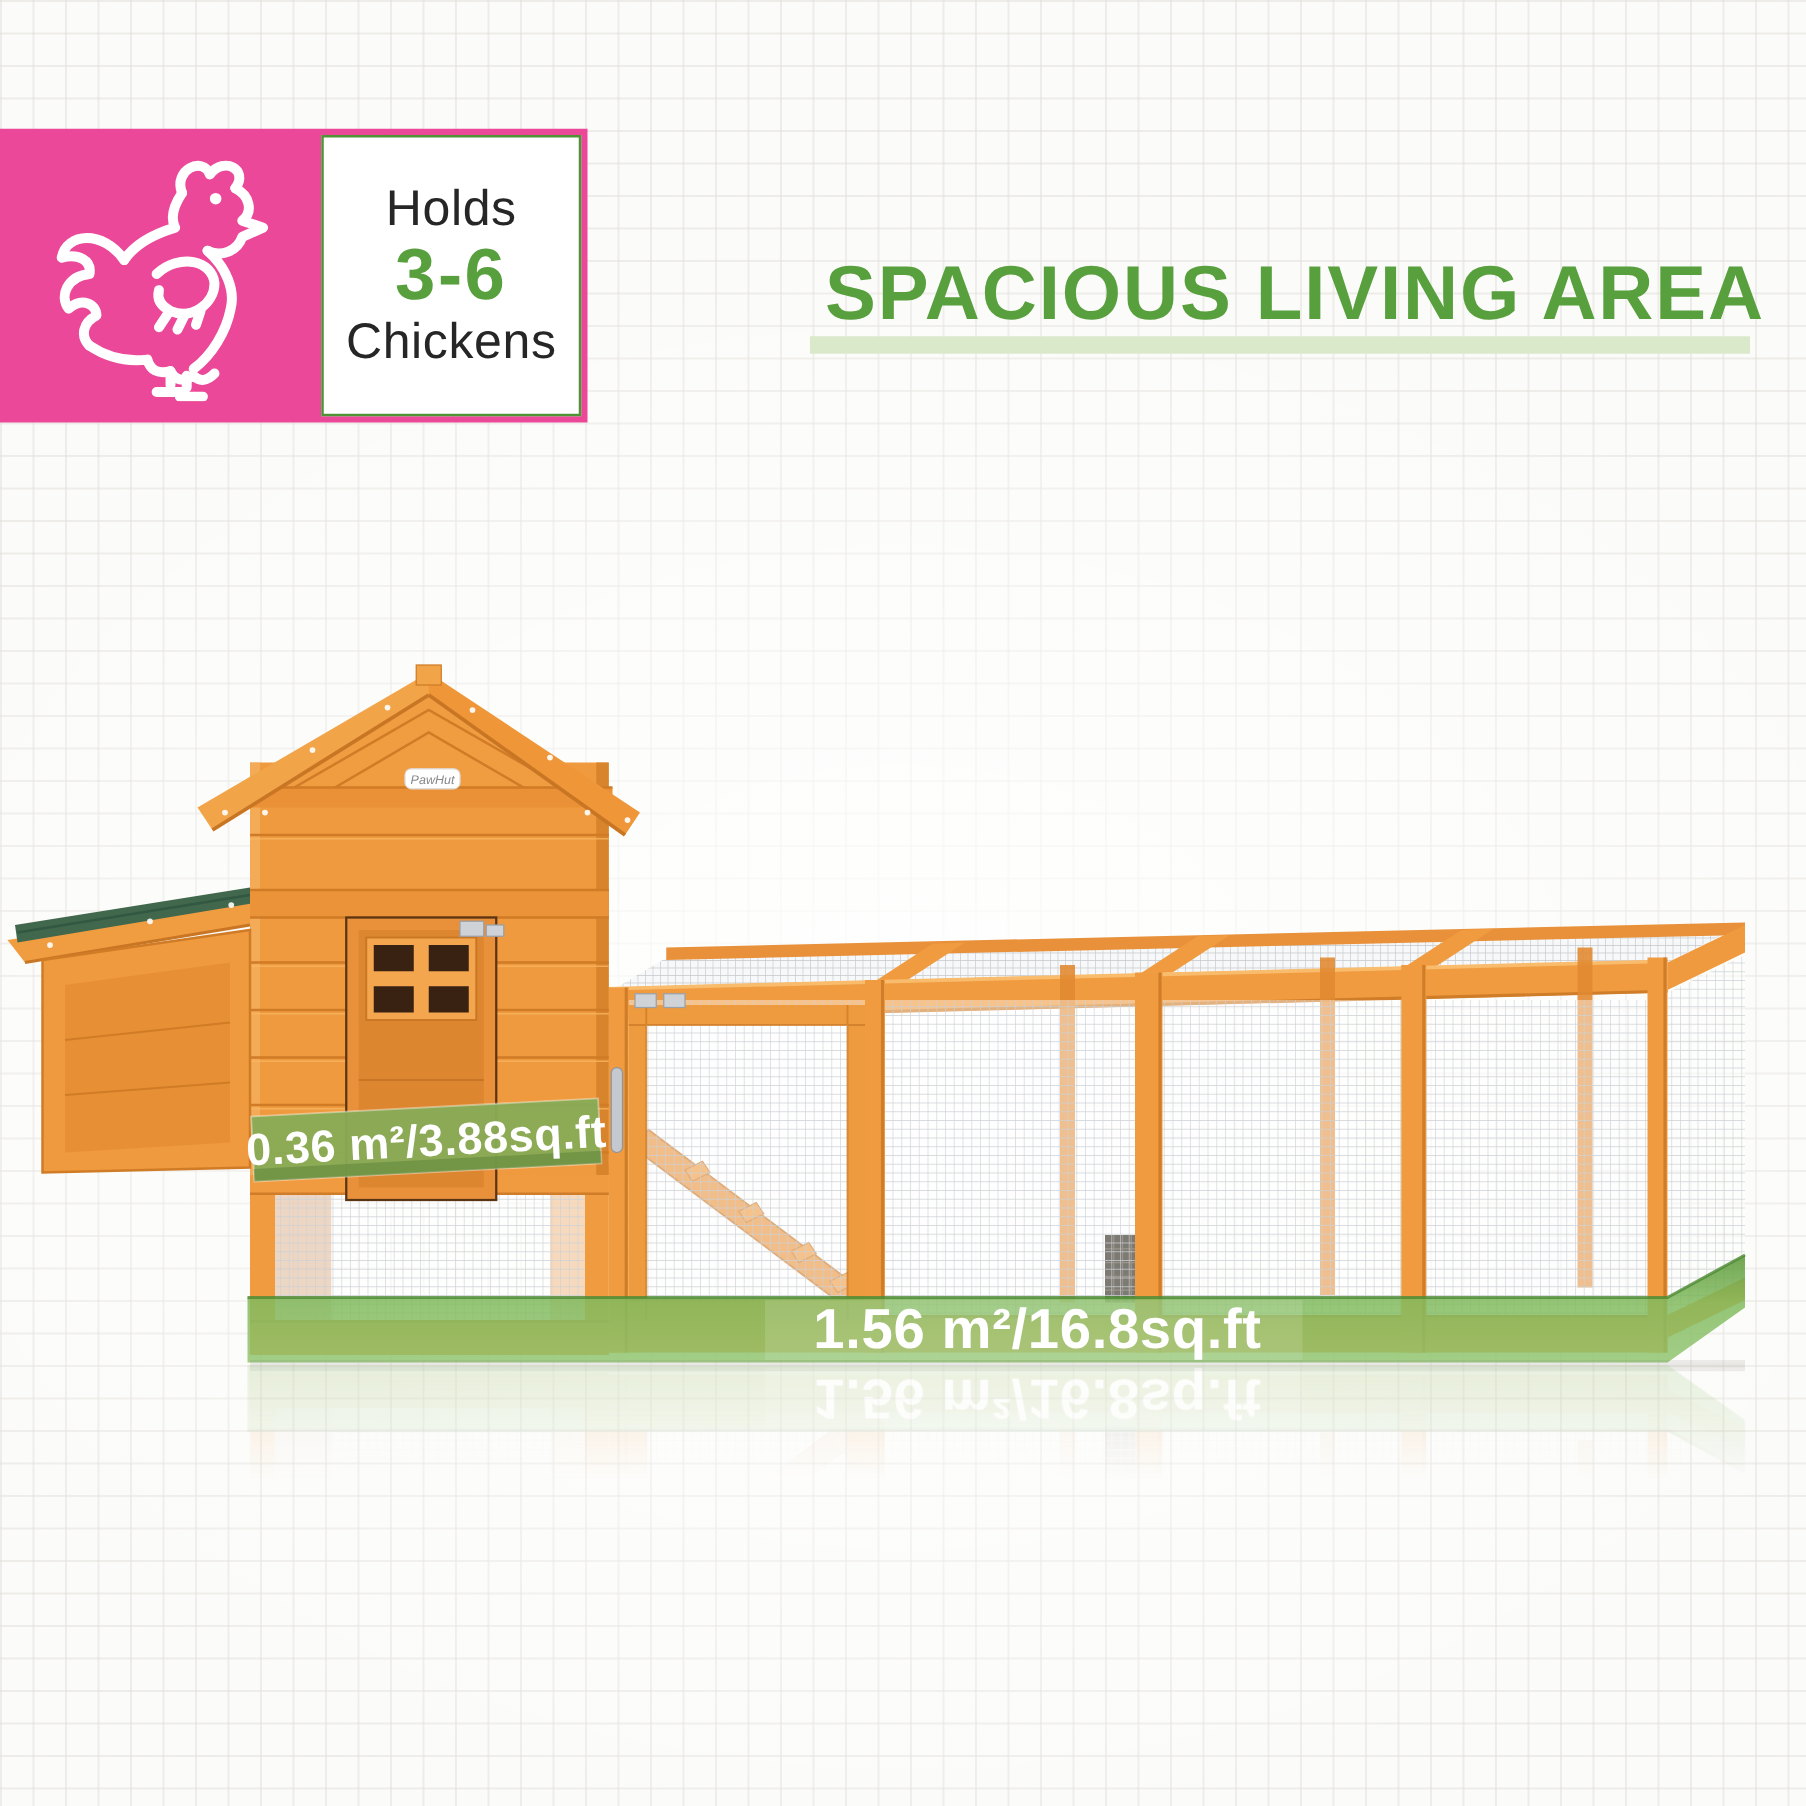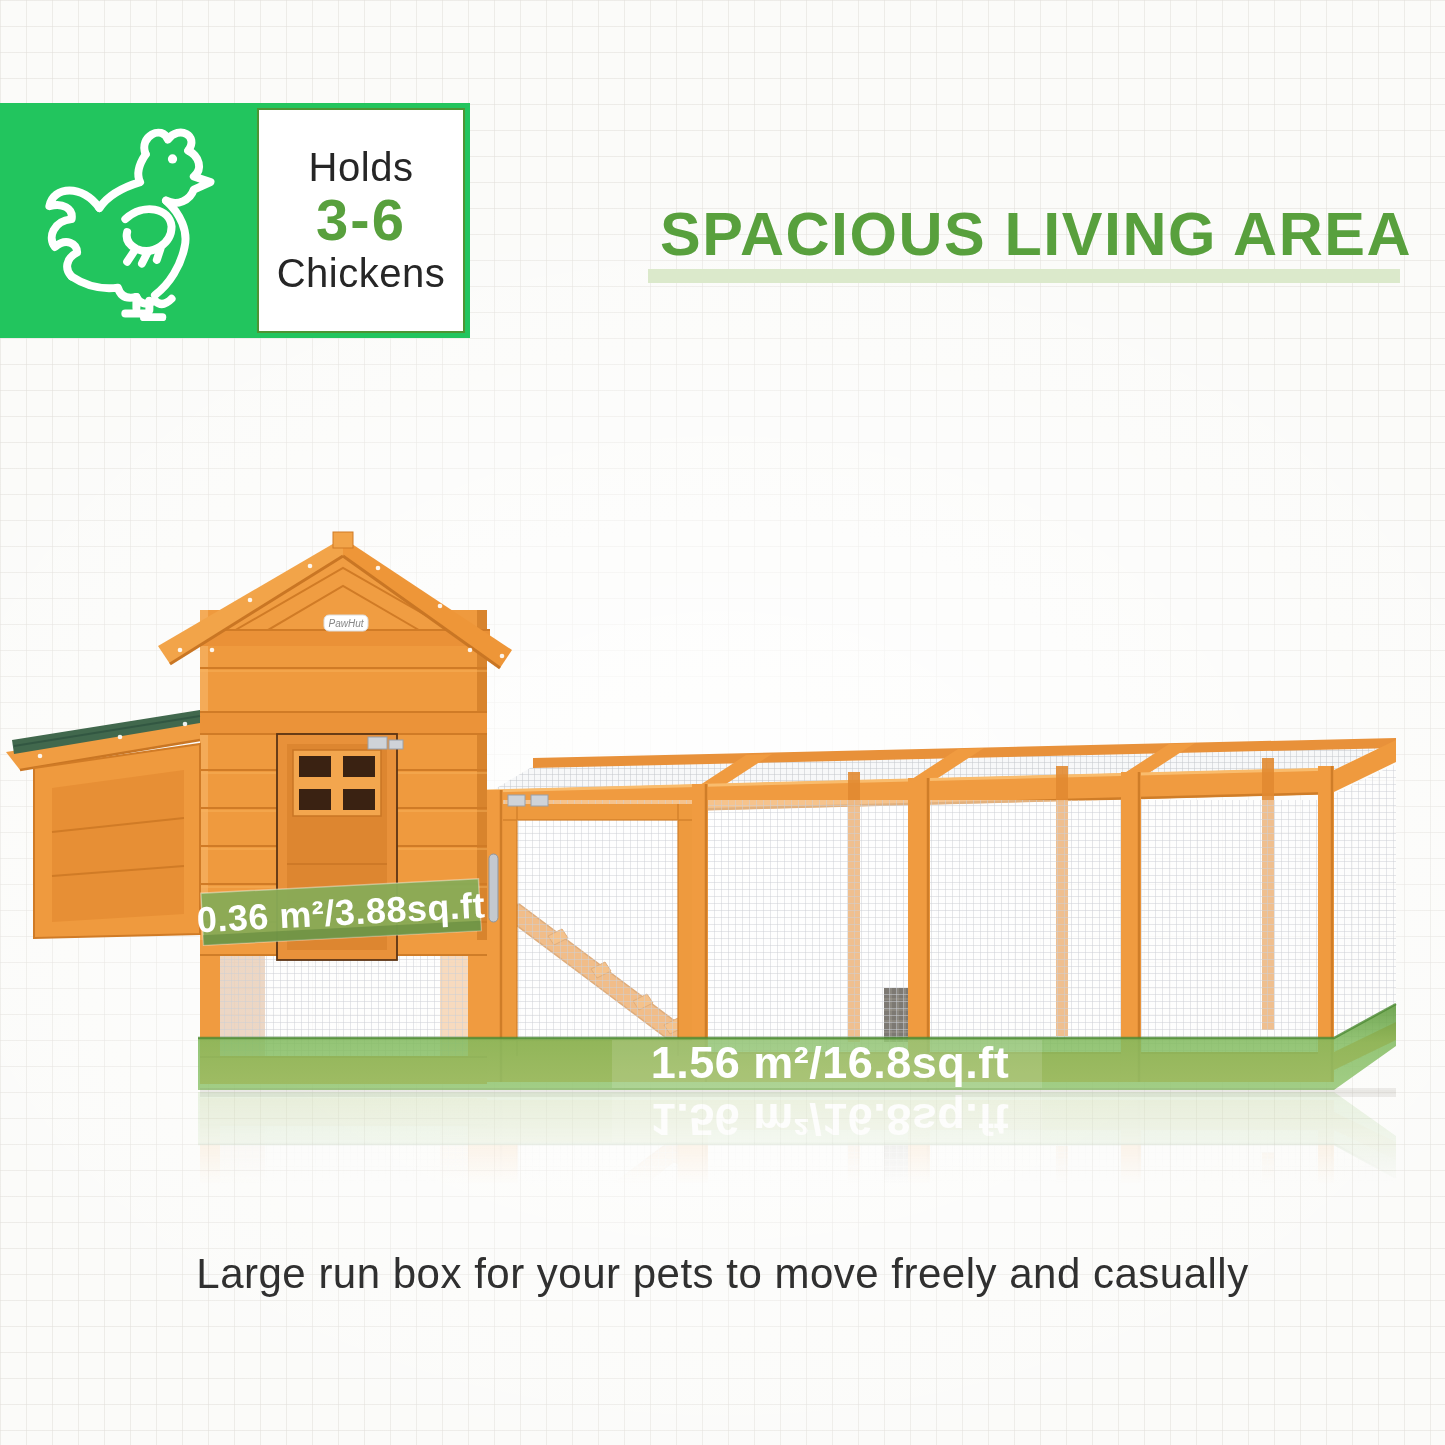--- a/index.html
+++ b/index.html
@@ -6,21 +6,21 @@
   .page{position:relative;width:1445px;height:1445px;overflow:hidden;
         font-family:"Liberation Sans",sans-serif;background:#fbfbf9;}
   .grid-bg{position:absolute;inset:0;
     background-image:
       linear-gradient(to right, rgba(226,224,219,.55) 1.5px, transparent 1.5px),
       linear-gradient(to bottom, rgba(226,224,219,.55) 1.5px, transparent 1.5px);
     background-size:26px 26px;}
   .glow{position:absolute;inset:0;
     background:radial-gradient(ellipse 62% 46% at 50% 58%, rgba(255,255,255,.95) 0%, rgba(255,255,255,0) 100%);}
   
-  .fact-box{position:absolute;left:0;top:103px;width:470px;height:235px;background:#22c55e;}
+  .fact-box{position:absolute;left:0;top:103px;width:470px;height:235px;background:#ec4899;}
   .fact-icon-panel{position:absolute;left:0;top:0;width:257px;height:235px;
     display:flex;align-items:center;justify-content:center;}
   .fact-text-panel{position:absolute;left:257px;top:5px;width:208px;height:225px;
     background:#ffffff;border:2.5px solid #4e9434;box-sizing:border-box;
     display:flex;flex-direction:column;align-items:center;justify-content:center;}
   .fact-prefix,.fact-suffix{font-size:40px;color:#262626;line-height:1.12;letter-spacing:.5px;}
   .fact-value{font-size:58px;font-weight:bold;color:#58a03d;line-height:1.05;letter-spacing:2px;}
   
   .headline{position:absolute;left:608px;top:0;width:824px;}
   .headline h1{margin:16px;position:absolute;top:183px;left:0;width:824px;text-align:center;
@@ -250,14 +250,13 @@
       <rect x="200" y="1088" width="1196" height="9" fill="rgba(100,90,80,0.10)"></rect>
     </g>
 
     <g mask="url(#reflFade)" opacity="0.4">
       <g transform="translate(0,2182) scale(1,-1)">
         <use href="#coop"></use>
       </g>
     </g>
   </svg>
 
-  <p class="caption">Large run box for your pets to move freely and casually</p>
 </div>
 
 </body></html>

